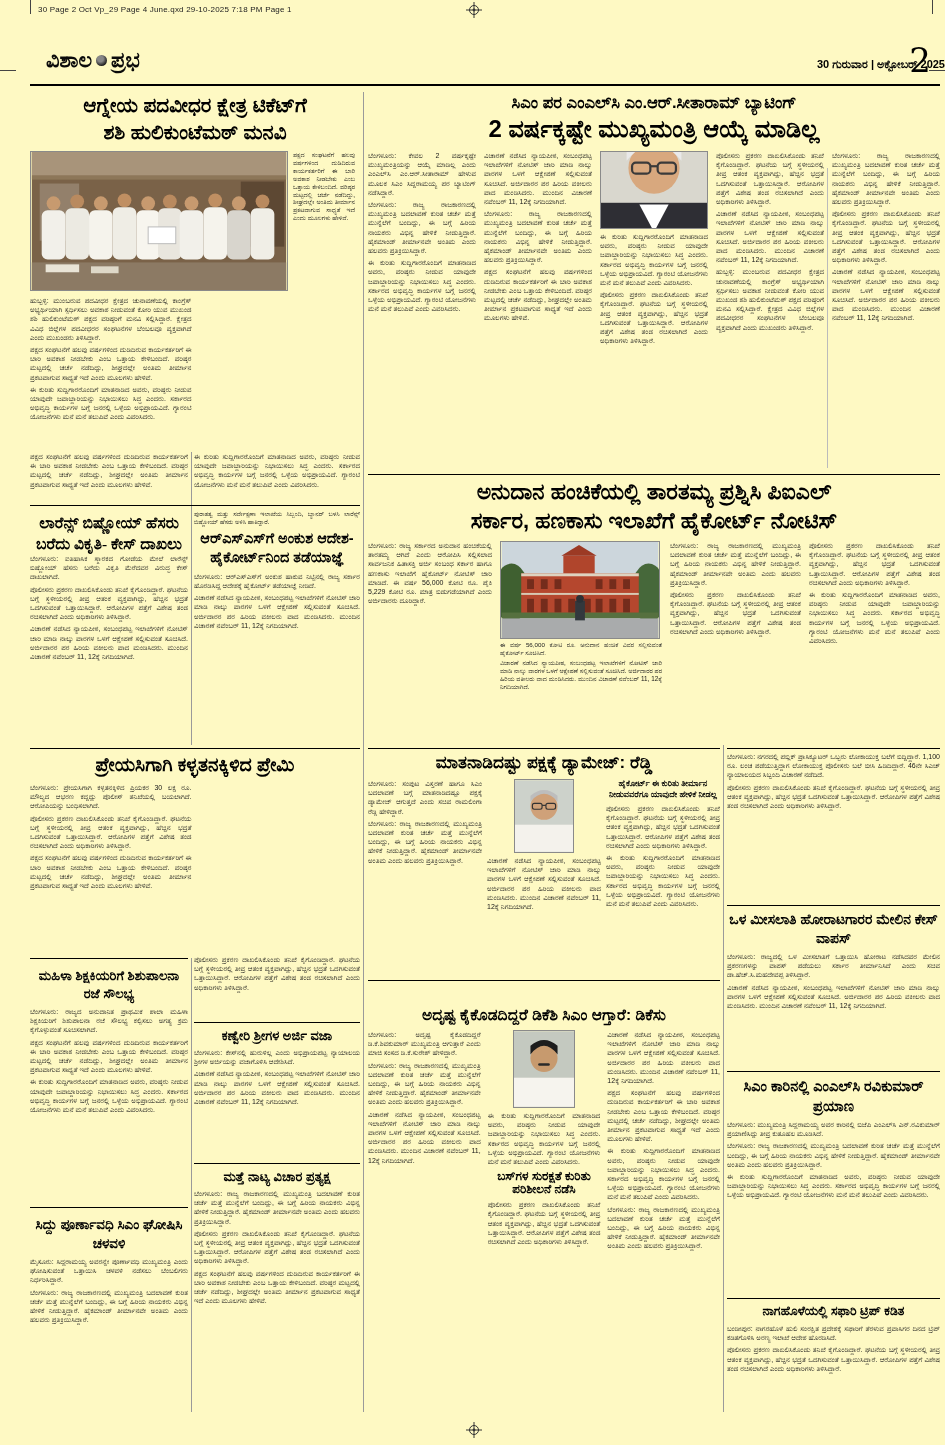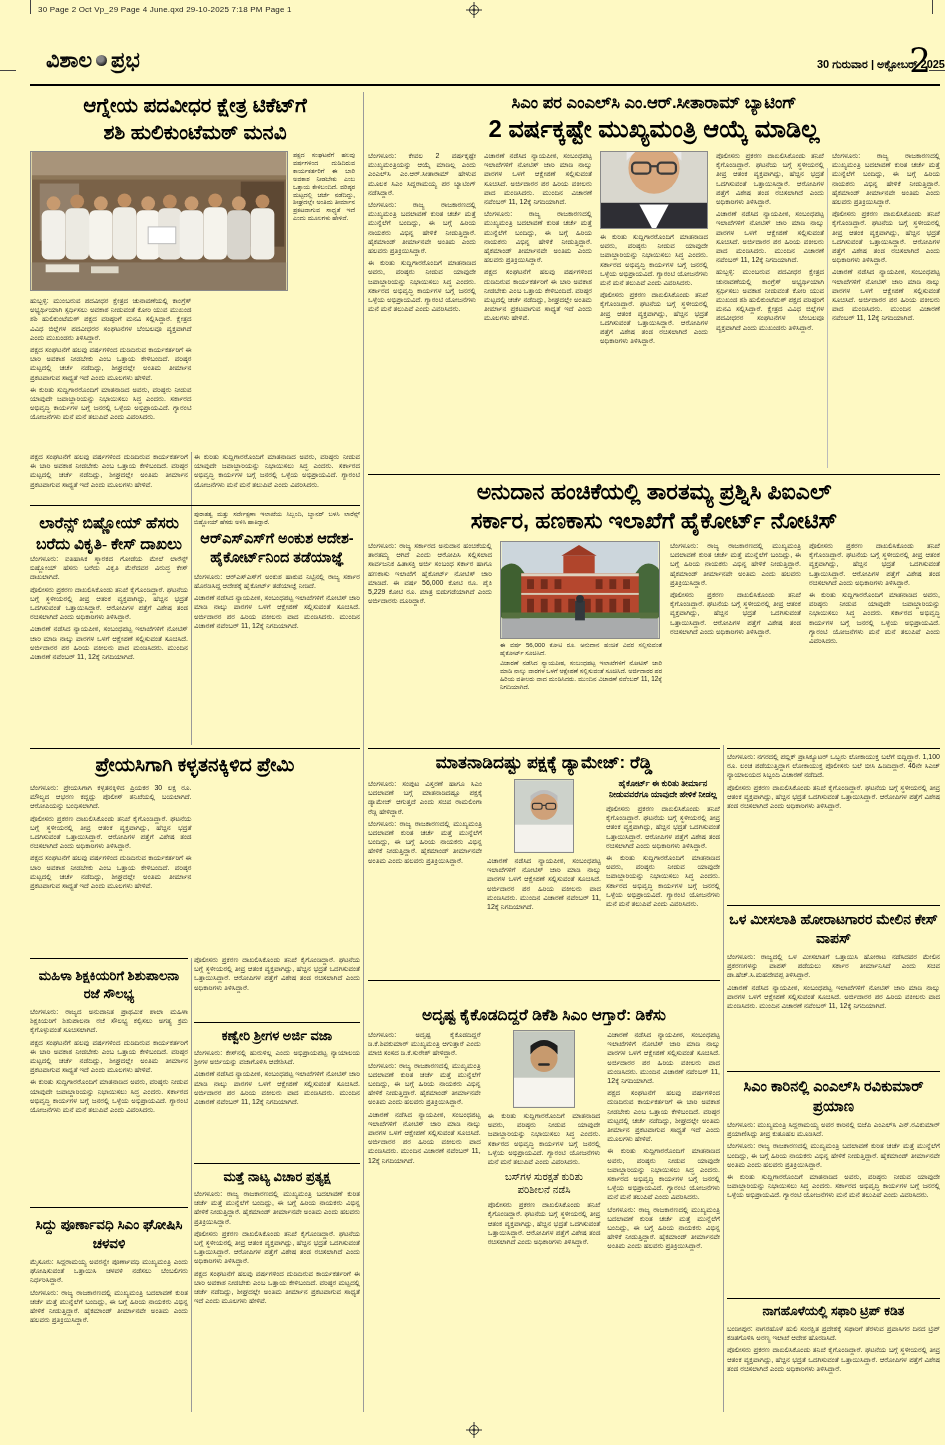--- a/index.html
+++ b/index.html
@@ -24,21 +24,21 @@
   .hl{font-weight:700;text-align:center;color:#000;margin:0;}
   .bt{font-size:7px;line-height:9.2px;text-align:justify;color:#161616;}
   .bt p{margin:0 0 3px;}
   .small{font-size:6.3px;line-height:7.9px;}
   .cols2{columns:2;column-gap:7px;column-fill:auto;}
   .row{display:flex;gap:8px;}
   .row .col{flex:1;min-width:0;}
   .ph{display:block;border:1px solid #8a8a8a;box-sizing:border-box;}
   .cap{font-size:6.2px;line-height:7.6px;text-align:justify;color:#222;margin:2px 0 3px;}
   .pull{font-size:8.2px;line-height:10.5px;font-weight:700;text-align:center;color:#000;margin:0 0 4px;}
-  .subhead{font-size:10px;line-height:13px;font-weight:400;text-align:center;color:#000;margin:4px 0;}
+  .subhead{font-size:12px;line-height:13px;font-weight:700;text-align:center;color:#000;margin:4px 0;}
 </style>
 </head>
 <body>
 
 <div class="sheet">
 
   <div class="slug">30 Page 2 Oct Vp_29 Page 4 June.qxd  29-10-2025  7:18 PM  Page 1</div>
   <svg class="regmark" style="left:466px;top:2px;" viewBox="0 0 16 16">
     <circle cx="8" cy="8" r="4.5" fill="none" stroke="#333" stroke-width="1"></circle>
     <line x1="8" y1="0" x2="8" y2="16" stroke="#333" stroke-width="1"></line>

